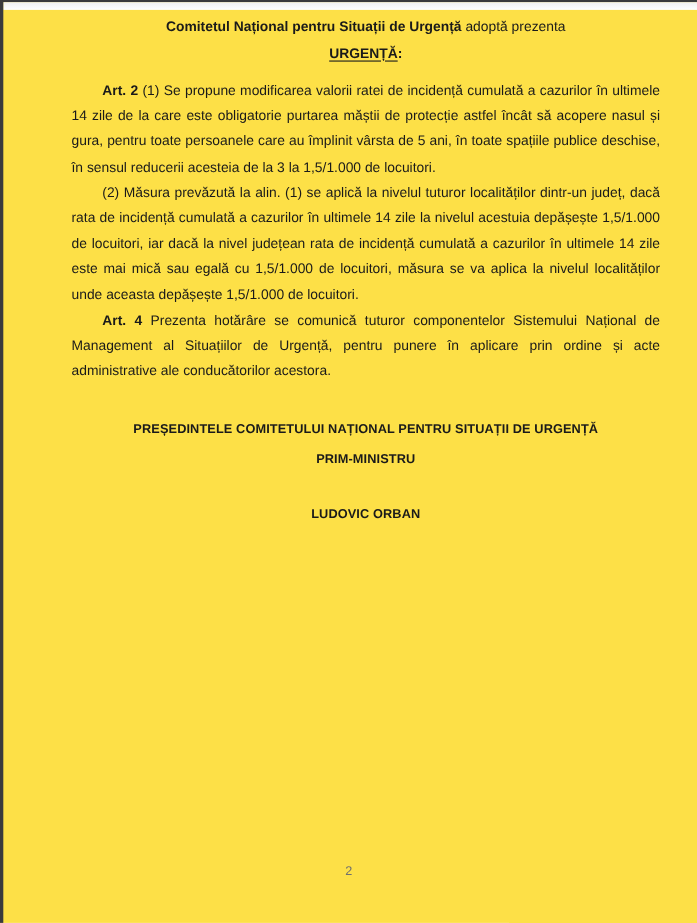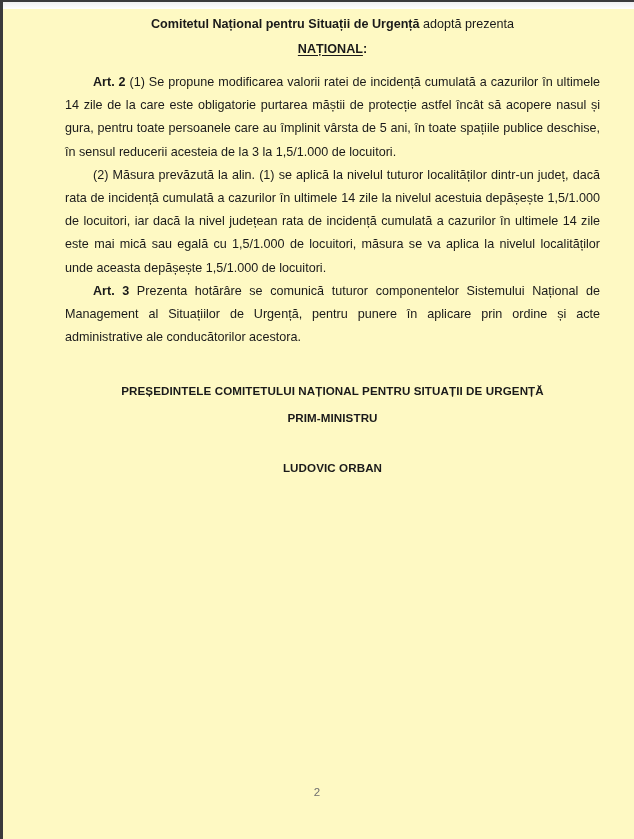--- a/index.html
+++ b/index.html
@@ -11,21 +11,21 @@
     width: 634px;
     height: 839px;
     font-family: "Liberation Sans", sans-serif;
     color: #1a1a1a;
     position: relative;
     overflow: hidden;
   }
   .page {
     position: absolute;
     inset: 0;
-    background: #fef9c3;
+    background: #fde047;
   }
   
   .edge-top {
     position: absolute;
     top: 0; left: 0; right: 0;
     height: 2px;
     background: #3a3a3c;
   }
   .edge-left {
     position: absolute;
@@ -115,31 +115,31 @@
   <div class="edge-top-shade"></div>
   <div class="edge-left"></div>
 
   <div class="content">
 
     <div class="line-title center">
       <b>Comitetul Național pentru Situații de Urgență</b><span> adoptă prezenta</span>
     </div>
 
     <div class="hotarare center">
-      <span class="u">NAȚIONAL</span><span>:</span>
+      <span class="u">URGENȚĂ</span><span>:</span>
     </div>
 
     <div class="gap-sm"></div>
 
 
     <p class="body just"><b>Art. 2</b><span> (1) Se propune modificarea valorii ratei de incidență cumulată a cazurilor în ultimele 14 zile de la care este obligatorie purtarea măștii de protecție astfel încât să acopere nasul și gura, pentru toate persoanele care au împlinit vârsta de 5 ani, în toate spațiile publice deschise, în sensul reducerii acesteia de la 3 la 1,5/1.000 de locuitori.</span></p>
 
     <p class="body just cont"><b></b><span>(2) Măsura prevăzută la alin. (1) se aplică la nivelul tuturor localităților dintr-un județ, dacă rata de incidență cumulată a cazurilor în ultimele 14 zile la nivelul acestuia depășește 1,5/1.000 de locuitori, iar dacă la nivel județean rata de incidență cumulată a cazurilor în ultimele 14 zile este mai mică sau egală cu 1,5/1.000 de locuitori, măsura se va aplica la nivelul localităților unde aceasta depășește 1,5/1.000 de locuitori.</span></p>
 
-    <p class="body just"><b>Art. 3</b><span> Prezenta hotărâre se comunică tuturor componentelor Sistemului Național de Management al Situațiilor de Urgență, pentru punere în aplicare prin ordine și acte administrative ale conducătorilor acestora.</span></p>
+    <p class="body just"><b>Art. 4</b><span> Prezenta hotărâre se comunică tuturor componentelor Sistemului Național de Management al Situațiilor de Urgență, pentru punere în aplicare prin ordine și acte administrative ale conducătorilor acestora.</span></p>
 
     <div class="sig">
       <div class="l1">PREȘEDINTELE COMITETULUI NAȚIONAL PENTRU SITUAȚII DE URGENȚĂ</div>
       <div class="l2">PRIM-MINISTRU</div>
       <div class="l3">LUDOVIC ORBAN</div>
     </div>
 
   </div>
 
   <div class="pagenum">2</div>

